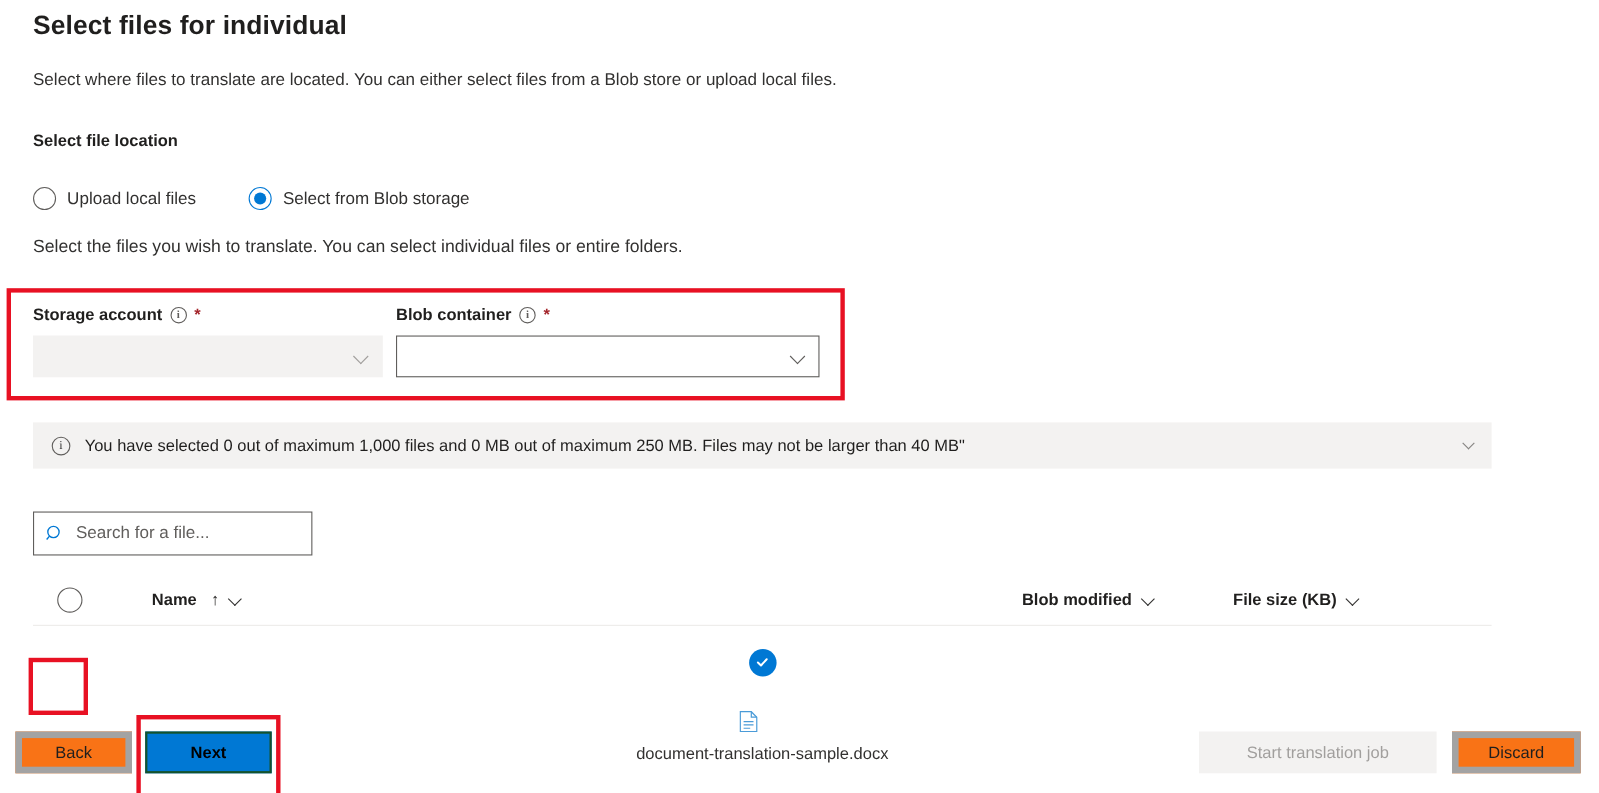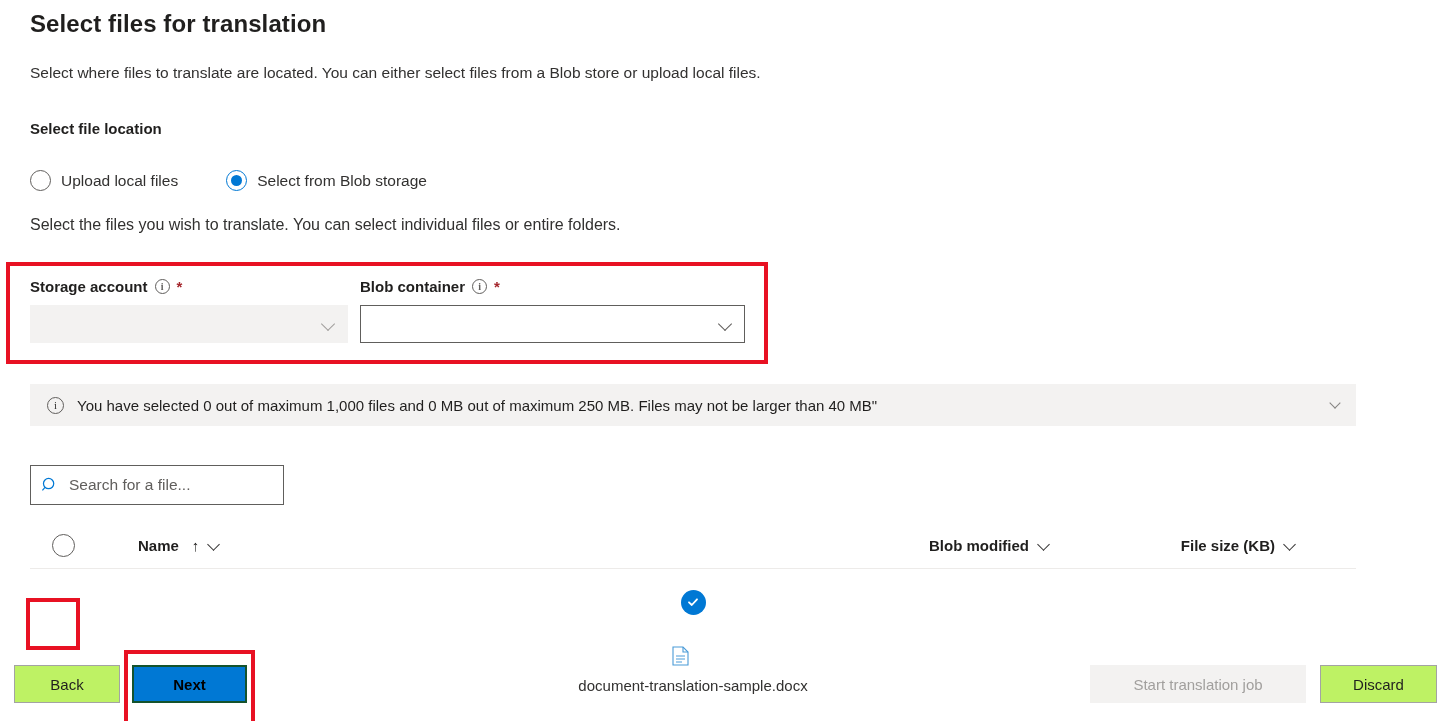--- a/index.html
+++ b/index.html
@@ -124,21 +124,21 @@
     font-size: 15px; font-weight: 700; color: #201f1e;
   }
   .trow {
     display: flex; align-items: center; height: 48px;
     font-size: 15px; color: #323130; flex-direction: column;
   }
   .col-check { width: 66px; flex: 0 0 66px; display: flex; align-items: center; justify-content: center; }
   .col-icon  { width: 42px; flex: 0 0 42px; display: flex; align-items: center; }
   .col-name  { flex: 1 1 auto; display: flex; align-items: center; gap: 9px; }
   .col-mod   { width: 192px; flex: 0 0 192px; display: flex; align-items: center; gap: 9px; }
-  .col-size  { width: 175px; flex: 0 0 175px; display: flex; align-items: center; gap: 9px; justify-content: flex-end; }
+  .col-size  { width: 175px; flex: 0 0 175px; display: flex; align-items: center; gap: 9px; }
   .col-dl    { width: 60px; flex: 0 0 60px; display: flex; align-items: center; justify-content: center; }
 
   .sort-arrow { font-size: 15px; color: #201f1e; margin-left: 4px; }
   .hdr-chev { width: 12px; height: 12px; position: relative; flex: 0 0 auto; }
   .hdr-chev::after {
     content: ""; position: absolute; left: 1px; top: 1px;
     width: 8px; height: 8px;
     border-right: 1.4px solid #323130; border-bottom: 1.4px solid #323130;
     transform: rotate(45deg);
   }
@@ -152,36 +152,36 @@
     background: #0078d4; display: flex; align-items: center; justify-content: center;
   }
   .doc-icon { width: 17px; height: 20px; }
   .file-name { color: #323130; }
   .dl-icon { width: 18px; height: 19px; cursor: pointer; }
 
   
   .btn {
     height: 38px; font-size: 15px; font-family: "Liberation Sans", sans-serif;
     display: inline-flex; align-items: center; justify-content: center;
-    cursor: pointer; padding: 0 16px; border: 1px solid #a3a3a3;
-    background: #bef264; color: #201f1e; position: absolute;
+    cursor: pointer; padding: 0 16px; border: 6px solid #a3a3a3;
+    background: #f97316; color: #201f1e; position: absolute;
   }
   .btn.primary { background: #0078d4; border: 2px solid #14532d; color: #000000; font-weight: 600; }
   .btn.disabled { background: #f3f2f1; border: 1px solid transparent; color: #a19f9d; cursor: default; }
   #btn-back   { left: 14px;   top: 665px; width: 106px; }
   #btn-next   { left: 132px;  top: 665px; width: 115px; }
   #btn-start  { left: 1090px; top: 665px; width: 216px; }
   #btn-discard{ left: 1320px; top: 665px; width: 117px; }
 </style>
 </head>
 <body>
 
 <div class="page">
 
-  <div class="page-title">Select files for translation</div>
+  <div class="page-title">Select files for individual</div>
   <div class="page-subtitle">Select where files to translate are located. You can either select files from a Blob store or upload local files.</div>
   <div class="section-label">Select file location</div>
 
   <div class="radio-group">
     <div class="radio-item">
       <span class="radio-mark"></span>
       <span class="radio-label">Upload local files</span>
     </div>
     <div class="radio-item">
       <span class="radio-mark checked"></span>

